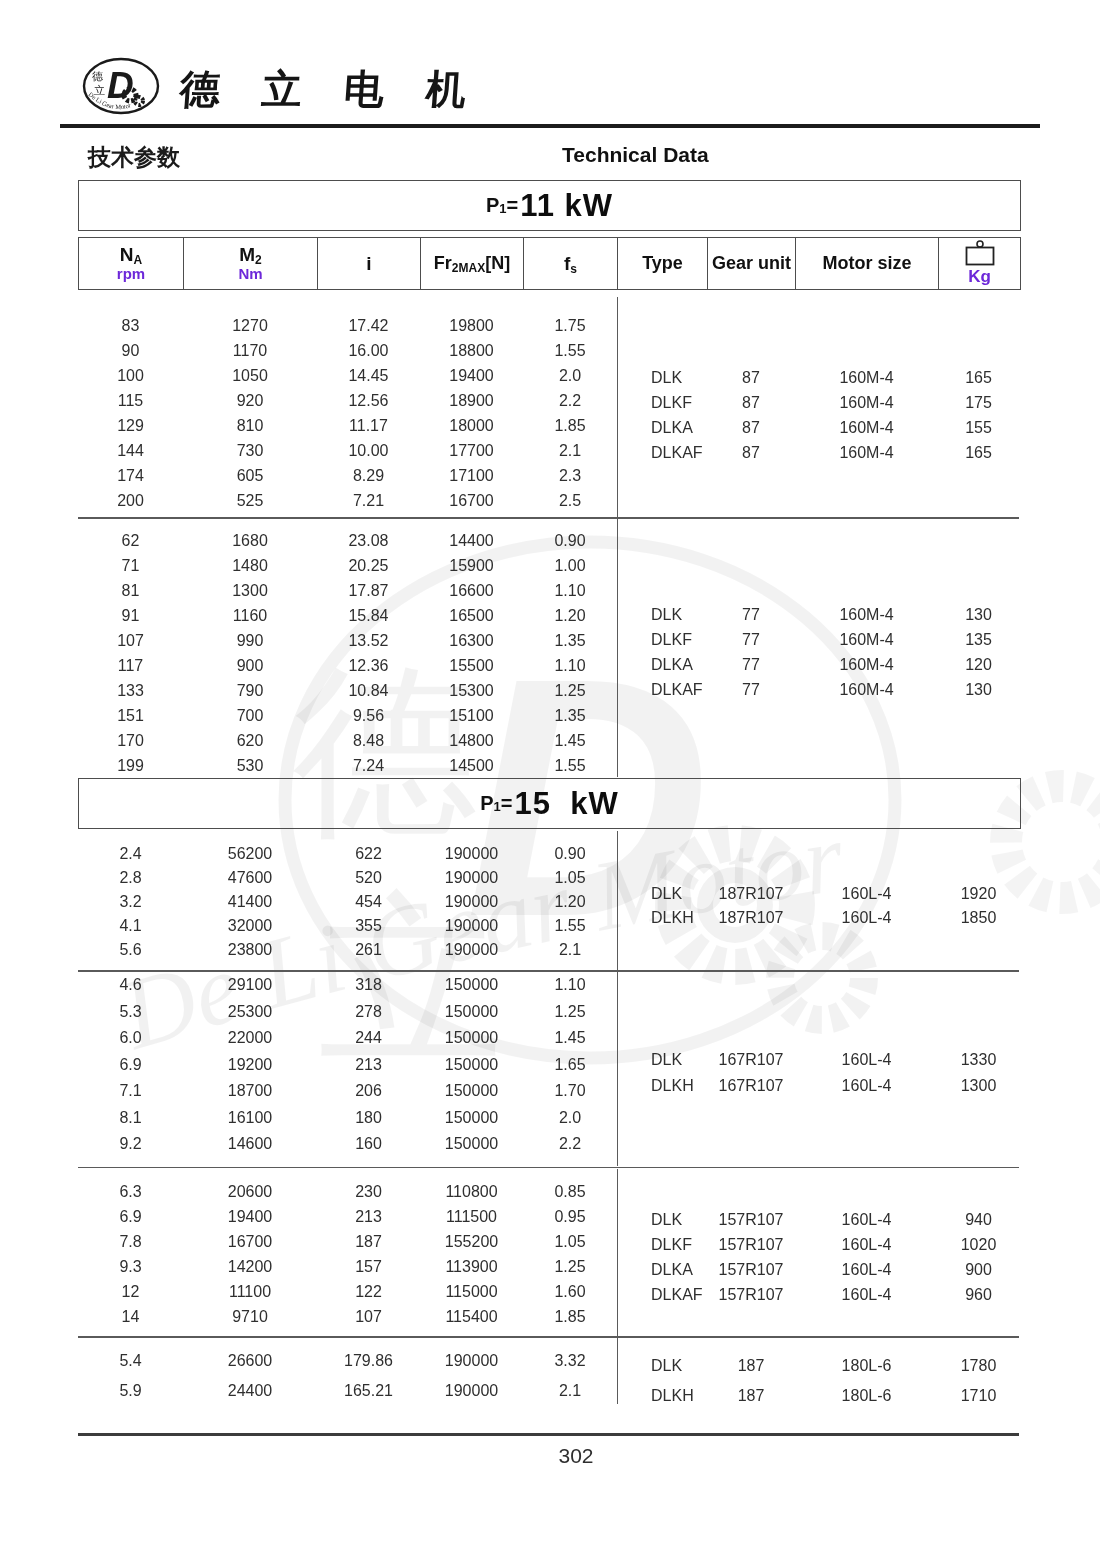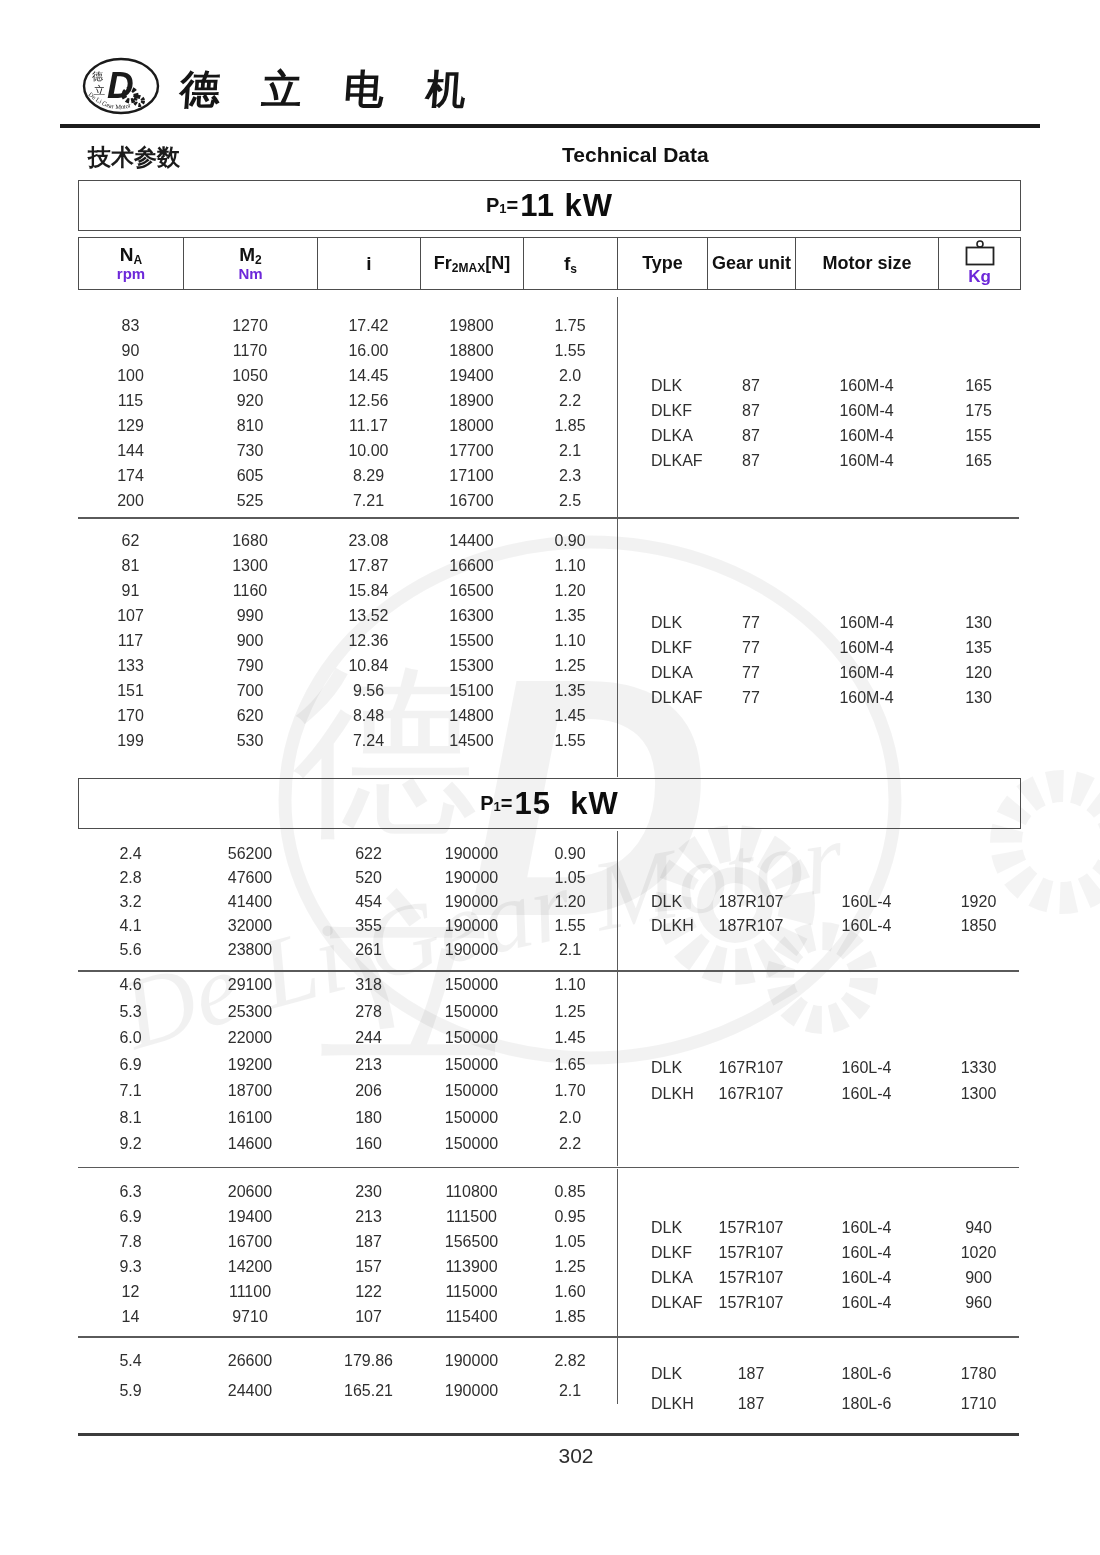--- a/index.html
+++ b/index.html
@@ -31,21 +31,21 @@
   .thead .th:last-child{border-right:none;}
   .th .h-main{font-size:19px;font-weight:bold;color:#111;}
   .th .h-sub{font-size:12px;font-weight:bold;position:relative;bottom:-3px;color:#111;}
   .th .h-unit{font-size:15px;font-weight:bold;color:#6d28d9;}
   .kgcell{gap:1px;}
 
   
   .block{position:absolute;left:78px;width:941px;}
   .vdiv{position:absolute;left:538.5px;top:0;width:1.6px;background:#5a5a5a;height:100%;}
   .lrows{position:absolute;left:0;top:0;width:539px;box-sizing:border-box;}
-  .rrows{position:absolute;left:539px;top:8px;width:402px;height:100%;box-sizing:border-box;
+  .rrows{position:absolute;left:539px;top:0;width:402px;height:100%;box-sizing:border-box;
          display:flex;flex-direction:column;justify-content:center;}
   .lrow{display:grid;grid-template-columns:105px 134px 103px 103px 94px;height:var(--rh);
         align-items:center;text-align:center;font-size:16px;}
   .rrow{display:grid;grid-template-columns:90px 88px 143px 81px;height:var(--rh);
         align-items:center;text-align:center;font-size:16px;}
   .rrow .c-type{text-align:left;padding-left:34px;}
 
   .sep{position:absolute;left:78px;width:941px;height:1.6px;background:#5a5a5a;}
   .bottom-rule{position:absolute;left:78px;top:1433px;width:941px;height:2.6px;background:#3c3c3c;}
   .page-num{position:absolute;left:0;top:1444px;width:1100px;text-align:center;font-size:21px;color:#2f2f2f;margin-left:26px;}
@@ -240,20 +240,27 @@
       <div class="lrows" style="padding-top:9.5px;">
 
           <div class="lrow">
             <span>62</span>
             <span>1680</span>
             <span>23.08</span>
             <span>14400</span>
             <span>0.90</span>
           </div>
 
+          <div class="lrow">
+            <span>71</span>
+            <span>1480</span>
+            <span>20.25</span>
+            <span>15900</span>
+            <span>1.00</span>
+          </div>
 
           <div class="lrow">
             <span>81</span>
             <span>1300</span>
             <span>17.87</span>
             <span>16600</span>
             <span>1.10</span>
           </div>
 
           <div class="lrow">
@@ -510,21 +517,21 @@
             <span>19400</span>
             <span>213</span>
             <span>111500</span>
             <span>0.95</span>
           </div>
 
           <div class="lrow">
             <span>7.8</span>
             <span>16700</span>
             <span>187</span>
-            <span>156500</span>
+            <span>155200</span>
             <span>1.05</span>
           </div>
 
           <div class="lrow">
             <span>9.3</span>
             <span>14200</span>
             <span>157</span>
             <span>113900</span>
             <span>1.25</span>
           </div>
@@ -580,21 +587,21 @@
 
     <div class="block" style="top:1338px;height:77px;--rh:30px;">
       <div class="vdiv" style="height:66px;"></div>
       <div class="lrows" style="padding-top:8px;">
 
           <div class="lrow">
             <span>5.4</span>
             <span>26600</span>
             <span>179.86</span>
             <span>190000</span>
-            <span>2.82</span>
+            <span>3.32</span>
           </div>
 
           <div class="lrow">
             <span>5.9</span>
             <span>24400</span>
             <span>165.21</span>
             <span>190000</span>
             <span>2.1</span>
           </div>
         </div>

